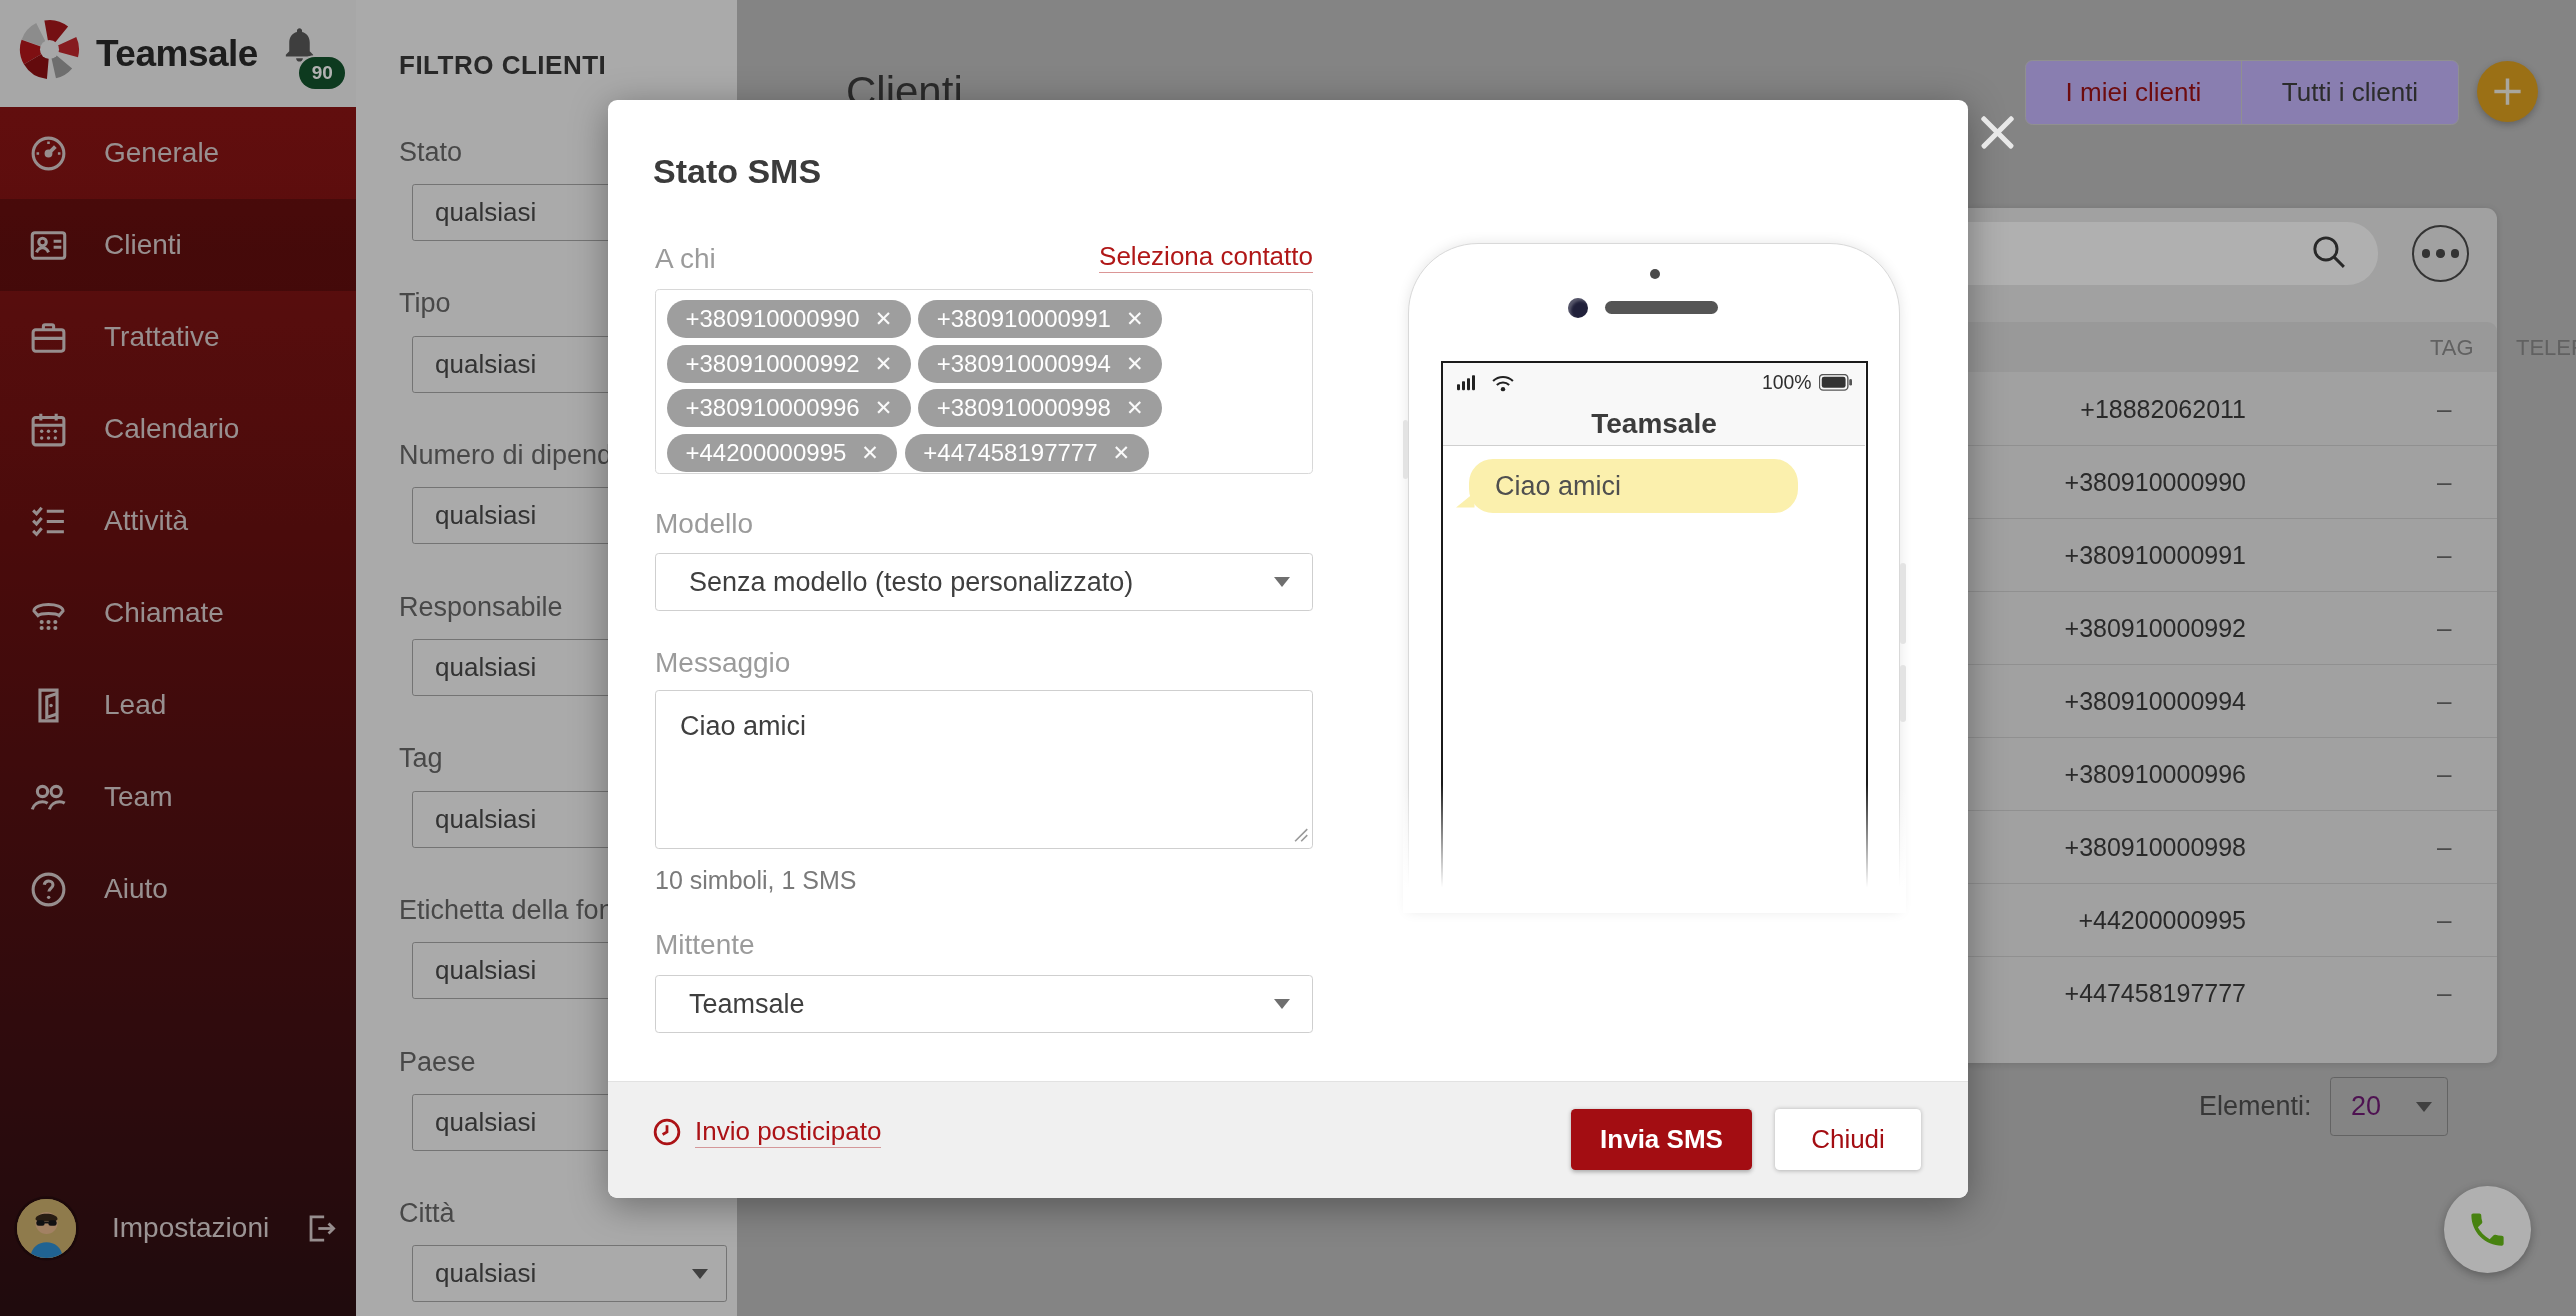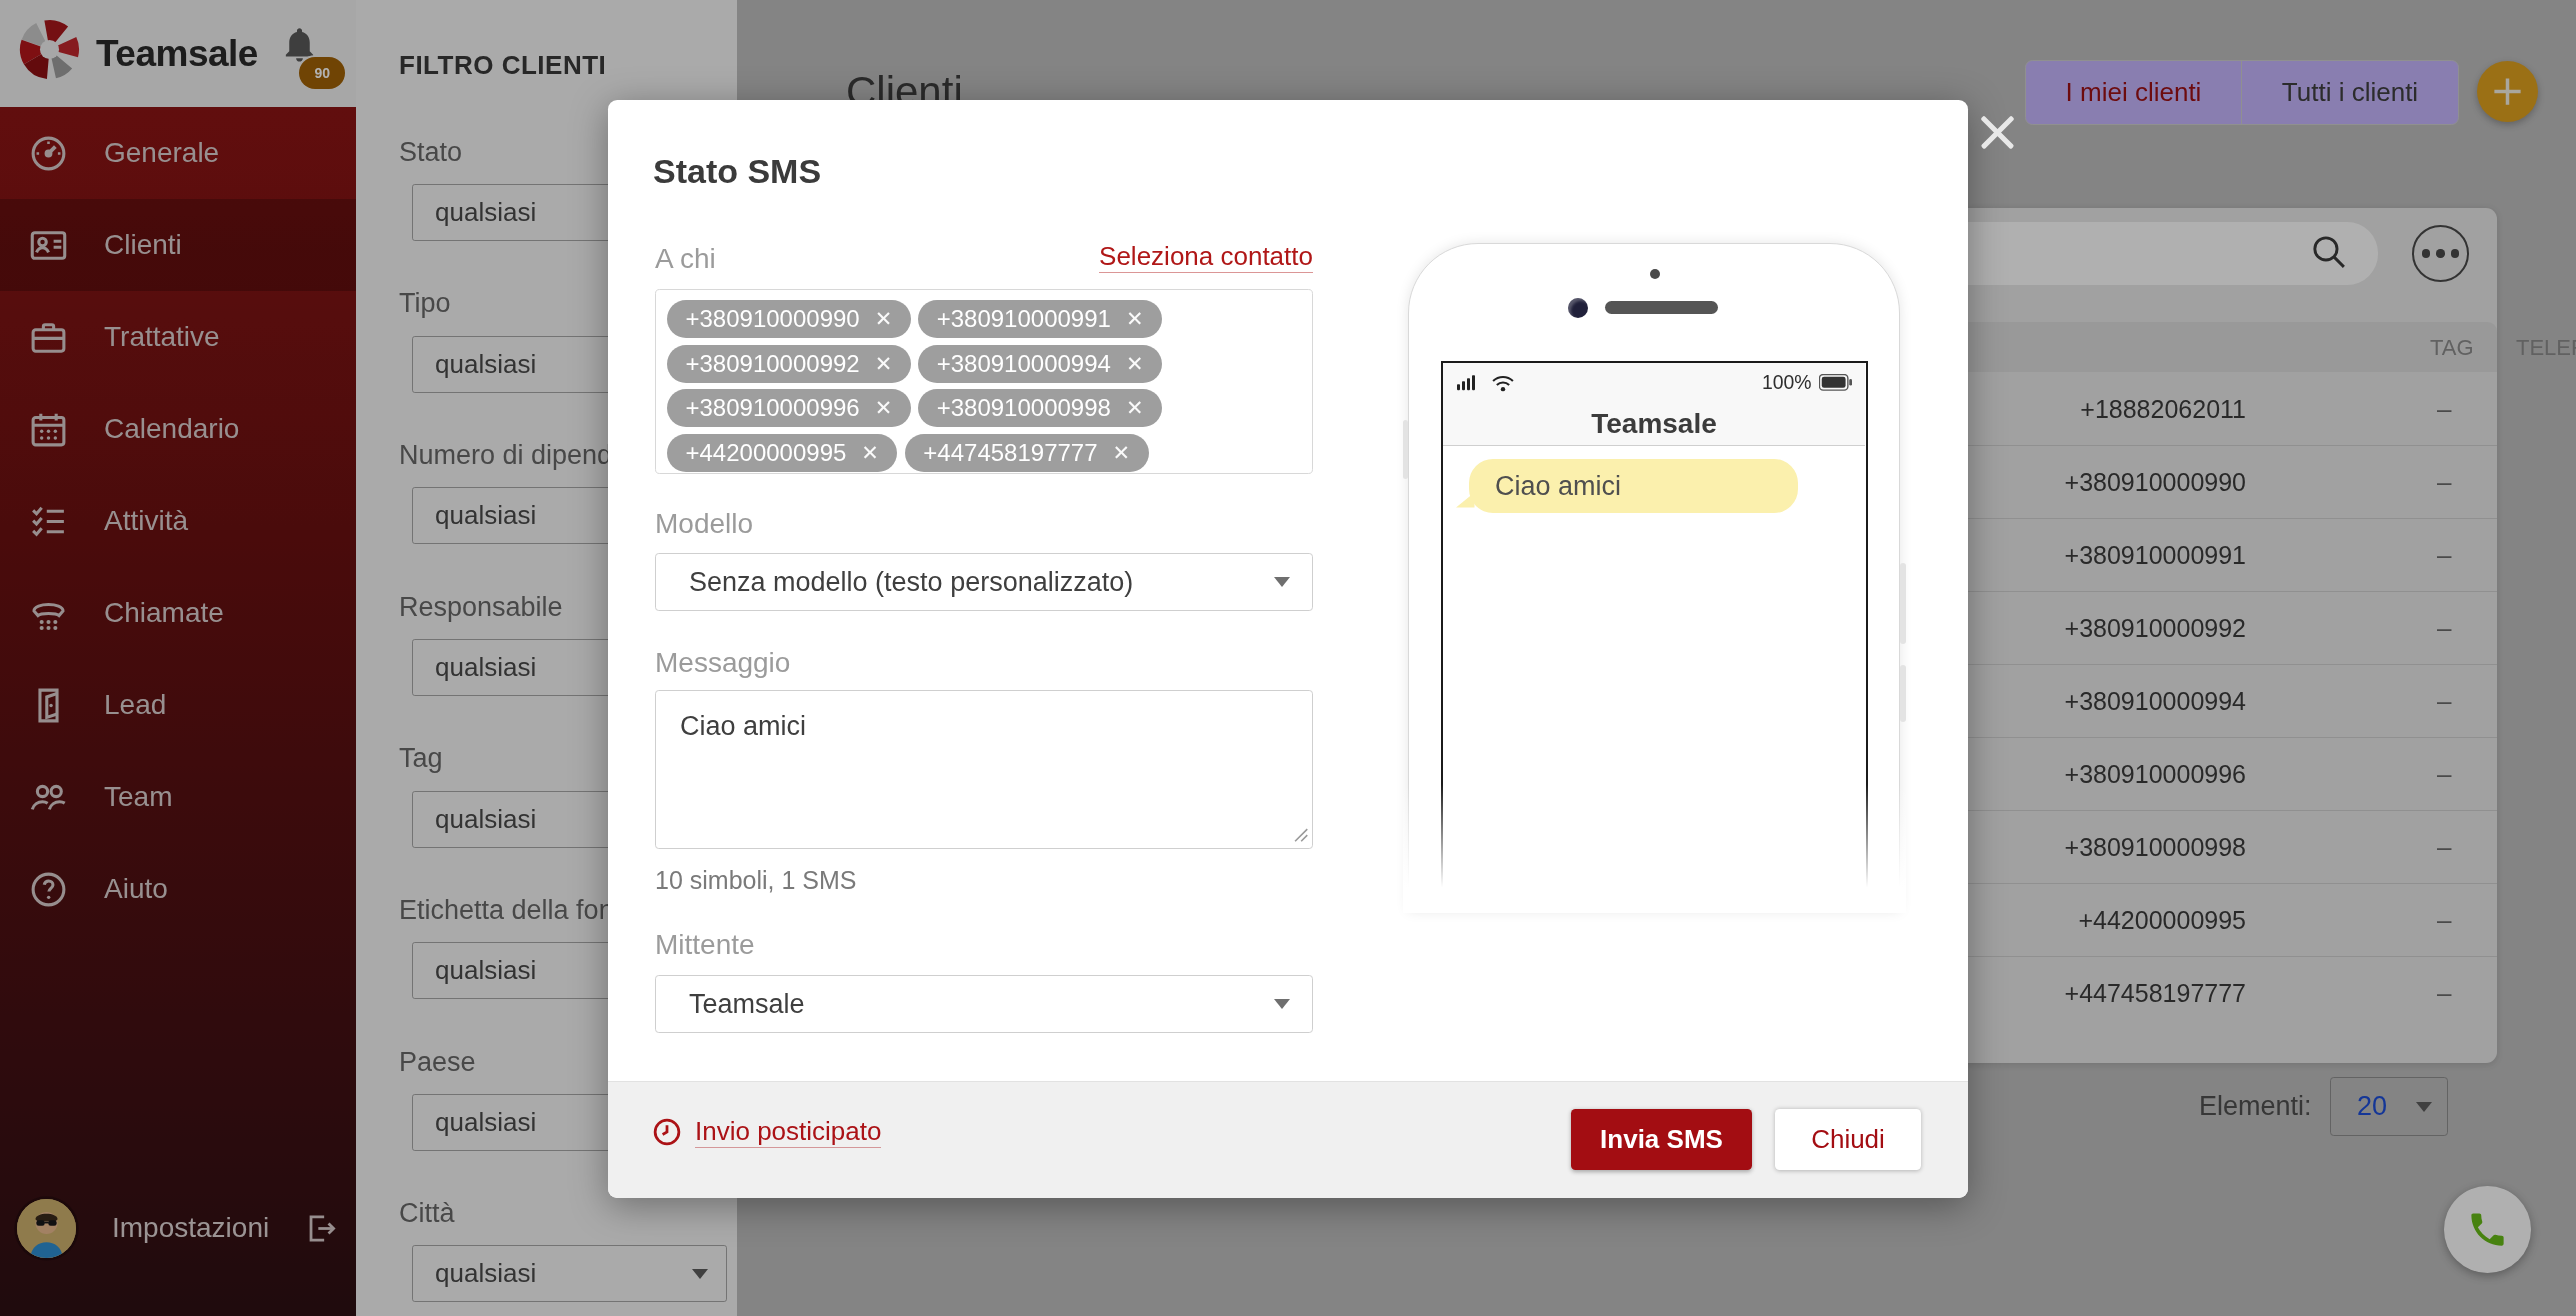--- a/index.html
+++ b/index.html
@@ -6,21 +6,21 @@
   html,body { width:2576px; height:1317px; }
   body { font-family:"Liberation Sans", sans-serif; position:relative; overflow:hidden; background:#bdbdbd; }
 
   
   .sidebar { position:absolute; left:0; top:0; width:356px; height:1317px; z-index:10;
     background:linear-gradient(180deg,#951616 0%,#6b1111 40%,#451013 78%,#2e1014 100%); }
   .logo-band { position:absolute; left:0; top:0; width:356px; height:107px; background:#f0f0f0; display:flex; align-items:center; }
   .logo-mark { position:absolute; left:18.5px; top:18.5px; width:61px; height:61px; }
   .brand-name { position:absolute; left:96px; top:0; height:107px; display:flex; align-items:center; font-size:37px; font-weight:700; color:#2a2a2a; letter-spacing:-0.5px; }
   .bell-wrap { position:absolute; left:279px; top:24px; width:65px; height:65px; }
-  .badge { position:absolute; left:20.3px; top:33px; min-width:46px; height:32px; background:#a16207; border-radius:16.6px; color:#fff; font-size:14px; font-weight:700; display:flex; align-items:center; justify-content:center; box-shadow:0 0 0 1.8px #f0f0f0; }
+  .badge { position:absolute; left:20.3px; top:33px; min-width:46px; height:32px; background:#14532d; border-radius:16.6px; color:#fff; font-size:19px; font-weight:700; display:flex; align-items:center; justify-content:center; box-shadow:0 0 0 1.8px #f0f0f0; }
   .menu { position:absolute; left:0; top:107px; width:356px; }
   .menu-item { width:356px; height:92px; display:flex; align-items:center; cursor:pointer; }
   .menu-item.active { background:rgba(0,0,0,0.22); }
   .menu-icon { position:relative; width:41px; height:41px; margin-left:28px; color:#d8cccc; flex:none; }
   .menu-label { margin-left:35px; font-size:28px; color:#dacfcf; }
   .settings-row { position:absolute; left:0; top:1182px; width:356px; height:92px; display:flex; align-items:center; }
   .avatar { position:absolute; left:16.6px; top:16.6px; width:59px; height:59px; border-radius:50%; overflow:hidden; background:#cdb06d; box-shadow:0 0 0 2.8px rgba(0,0,0,0.25); }
   .settings-label { margin-left:112px; font-size:28px; color:#ded5d5; }
   .logout-icon { position:absolute; left:303px; top:29px; width:35px; height:35px; color:#d8cccc; }
 
@@ -43,21 +43,21 @@
   .search-glyph { position:absolute; left:1570px; top:231px; width:41px; height:41px; color:#3a3a3a; }
   .more-circle { position:absolute; left:1674px; top:225px; width:57px; height:57px; border:2.8px solid #4a4a4a; border-radius:50%; display:flex; align-items:center; justify-content:center; gap:6.5px; }
   .more-circle i { width:8.3px; height:8.3px; background:#4a4a4a; border-radius:50%; }
   .thead { position:absolute; left:386px; top:322px; width:1373px; height:50px; background:#dcdcdc; border-radius:9.2px 9.2px 0 0; font-size:22px; color:#8c8c8c; }
   .th-tag { position:absolute; left:1306px; top:13px; }
   .th-tel { position:absolute; left:1392px; top:13px; }
   .trow { position:absolute; left:386px; width:1373px; height:74px; border-bottom:1.8px solid #cfcfcf; }
   .td-dash { position:absolute; left:1313px; top:50%; transform:translateY(-50%); color:#6a6a6a; font-size:26px; }
   .td-phone { position:absolute; right:251px; top:50%; transform:translateY(-50%); font-size:25px; font-weight:500; color:#3c3c3c; }
   .elements-label { position:absolute; left:1461px; top:1091px; font-size:27px; color:#4f4f4f; }
-  .elements-box { position:absolute; left:1592px; top:1077px; width:118px; height:59px; border:1.8px solid #8f8f8f; border-radius:3.7px; font-size:27px; color:#1d4ed8; display:flex; align-items:center; padding-left:26px; }
+  .elements-box { position:absolute; left:1592px; top:1077px; width:118px; height:59px; border:1.8px solid #8f8f8f; border-radius:3.7px; font-size:27px; color:#701a75; display:flex; align-items:center; padding-left:20px; }
   .fab-call { position:absolute; left:1706px; top:1186px; width:87px; height:87px; background:#fdfdfd; border-radius:50%; box-shadow:0 2.8px 9.2px rgba(0,0,0,0.3); display:flex; align-items:center; justify-content:center; color:#66bb17; }
 
   
   .backdrop { position:absolute; left:0; top:0; width:2576px; height:1317px; background:rgba(0,0,0,0.30); z-index:50; }
   .modal-close { position:absolute; left:1978px; top:112px; width:39px; height:39px; z-index:70; cursor:pointer; }
   .modal-close:before,.modal-close:after { content:""; position:absolute; left:-1.8px; top:17.6px; width:43px; height:4.6px; background:#e8e8e8; border-radius:1.8px; }
   .modal-close:before { transform:rotate(45deg); } .modal-close:after { transform:rotate(-45deg); }
   .modal { position:absolute; left:608px; top:100px; width:1360px; height:1098px; background:#fff; border-radius:9.2px; z-index:60; box-shadow:0 7.4px 37px rgba(0,0,0,0.35); }
   .m-title { position:absolute; left:45px; top:52px; font-size:34px; font-weight:700; color:#3b3b3b; }
   .m-label { position:absolute; left:47px; font-size:28px; color:#9b9b9b; }

